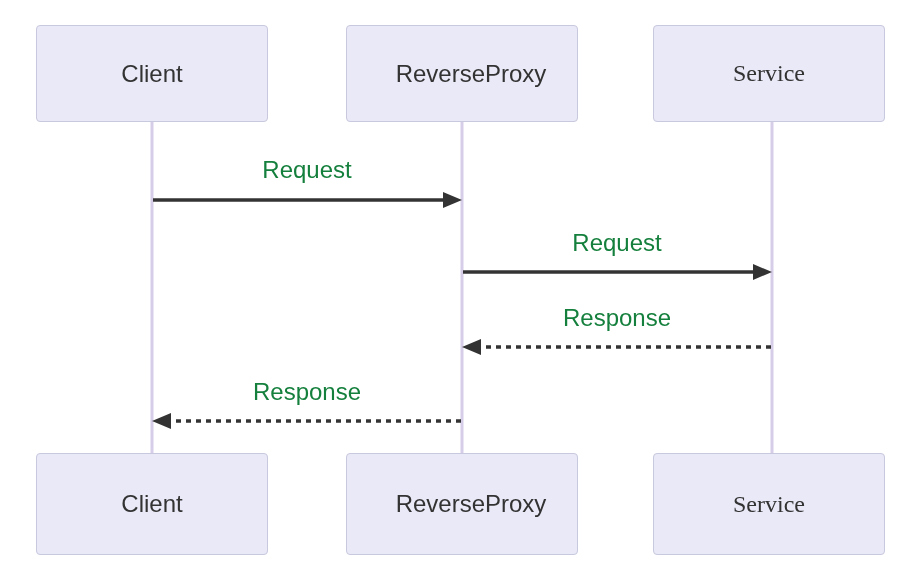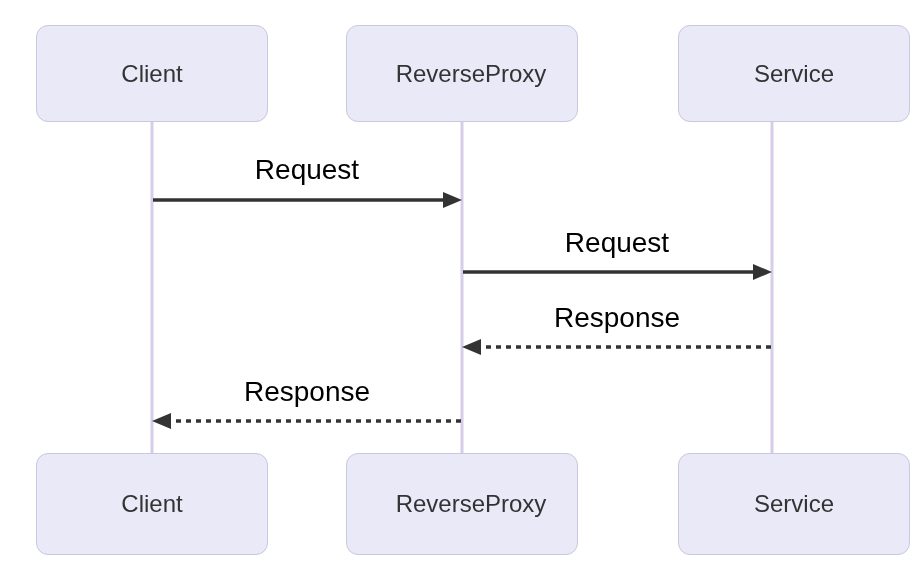--- a/index.html
+++ b/index.html
@@ -21,37 +21,37 @@
     top: 0;
     width: 919px;
     height: 584px;
   }
   .participant-box {
     position: absolute;
     width: 232px;
     box-sizing: border-box;
     background: #e9e9f8;
     border: 1px solid #c8c8de;
-    border-radius: 12px;
+    border-radius: 4px;
     display: flex;
     align-items: center;
     justify-content: center;
     font-size: 24px;
     color: #333333;
   }
   .box-top { top: 25px; height: 97px; }
   .box-bottom { top: 453px; height: 102px; }
   .col-client { left: 36px; }
   .col-reverseproxy { left: 346px; padding-left: 18px; }
-  .col-service { left: 678px; }
+  .col-service { left: 653px; font-family: Liberation Serif, serif; }
   .msg-label {
     position: absolute;
     transform: translateX(-50%);
-    font-size: 28px;
-    color: #000000;
+    font-size: 24px;
+    color: #15803d;
     white-space: nowrap;
     line-height: 28px;
   }
   .msg-label-1 { left: 307px; top: 156px; }
   .msg-label-2 { left: 617px; top: 229px; }
   .msg-label-3 { left: 617px; top: 304px; }
   .msg-label-4 { left: 307px; top: 378px; }
 </style>
 </head>
 <body>

